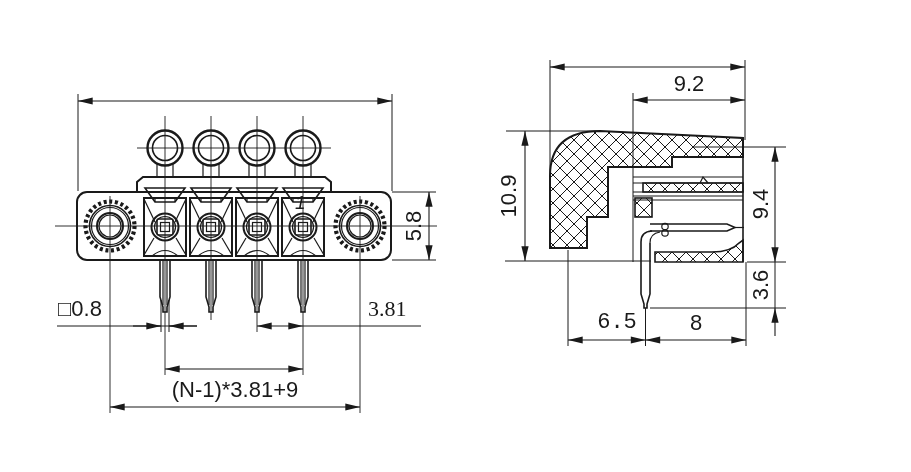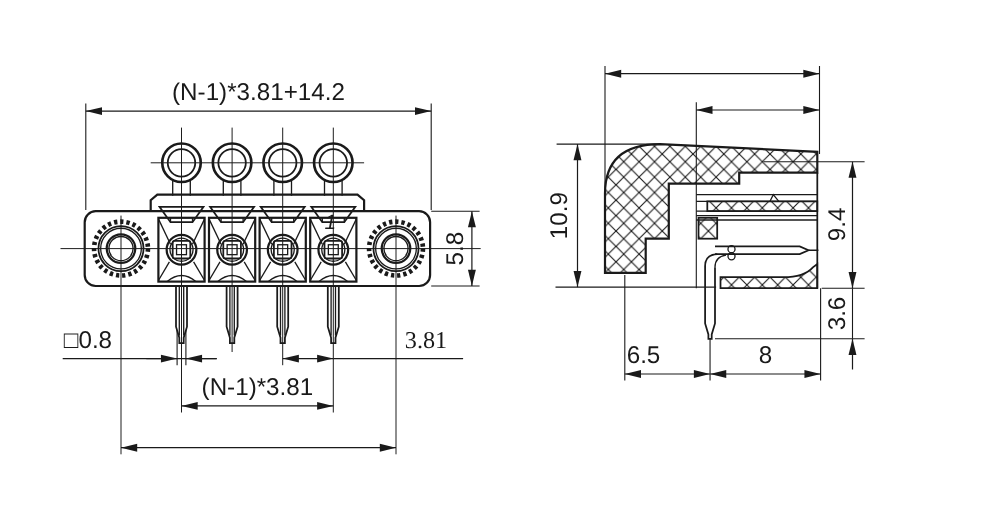--- a/index.html
+++ b/index.html
@@ -201,37 +201,37 @@
       <g>
         <line x1="568" y1="250" x2="568" y2="346" class="ext"></line>
         <line x1="645.5" y1="308" x2="645.5" y2="346" class="ext"></line>
         <line x1="746" y1="262" x2="746" y2="346" class="ext"></line>
         <line x1="568" y1="340" x2="645.5" y2="340" class="dim"></line>
         <line x1="645.5" y1="340" x2="746" y2="340" class="dim"></line>
       </g>
     </g>
   </svg>
 
-  <div class="lbl" style="left:78px; top:72px; width:314px;">(N-1)*3.81+14.2</div>
 
   <div class="lbl rot" style="left:414px; top:226px;">5.8</div>
 
   <div class="lbl" style="left:58px; top:297px; text-align:right;">□0.8</div>
 
   <div class="lbl" style="left:368px; top:297px; text-align:left;font-family:Liberation Serif, serif;">3.81</div>
 
-  <div class="lbl" style="left:134px; top:340px; width:200px;">(N-1)*3.81</div>
-
+
+  <div class="lbl" style="left:110px; top:378px; width:250px;">(N-1)*3.81+9</div>
 
   <div class="lbl pin1" style="left:295px; top:193px;">1</div>
 
 
+  <div class="lbl" style="left:633px; top:72px; width:112px;">9.2</div>
 
   <div class="lbl rot" style="left:509px; top:196px;">10.9</div>
 
   <div class="lbl rot" style="left:761px; top:204px;">9.4</div>
 
   <div class="lbl rot" style="left:761px; top:285px;">3.6</div>
 
-  <div class="lbl" style="left:536px; top:311px; width:98px;">6.5</div>
+  <div class="lbl" style="left:568px; top:311px; width:98px;font-family:Liberation Mono, monospace;">6.5</div>
 
   <div class="lbl" style="left:646px; top:311px; width:100px;">8</div>
 </div>
 
 </body></html>

